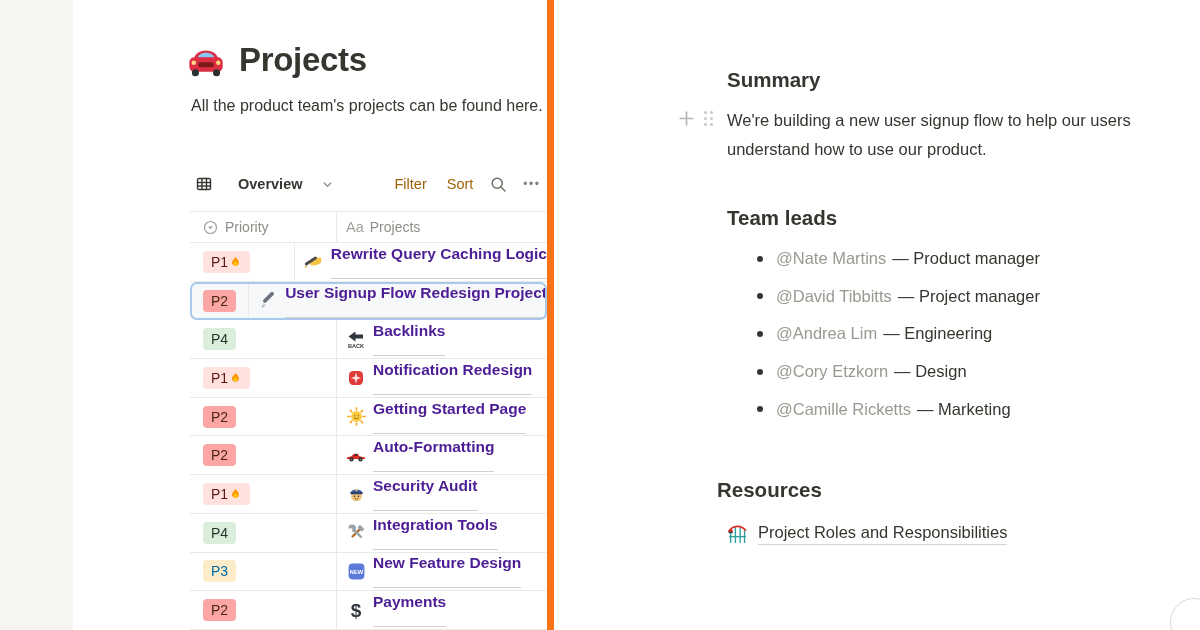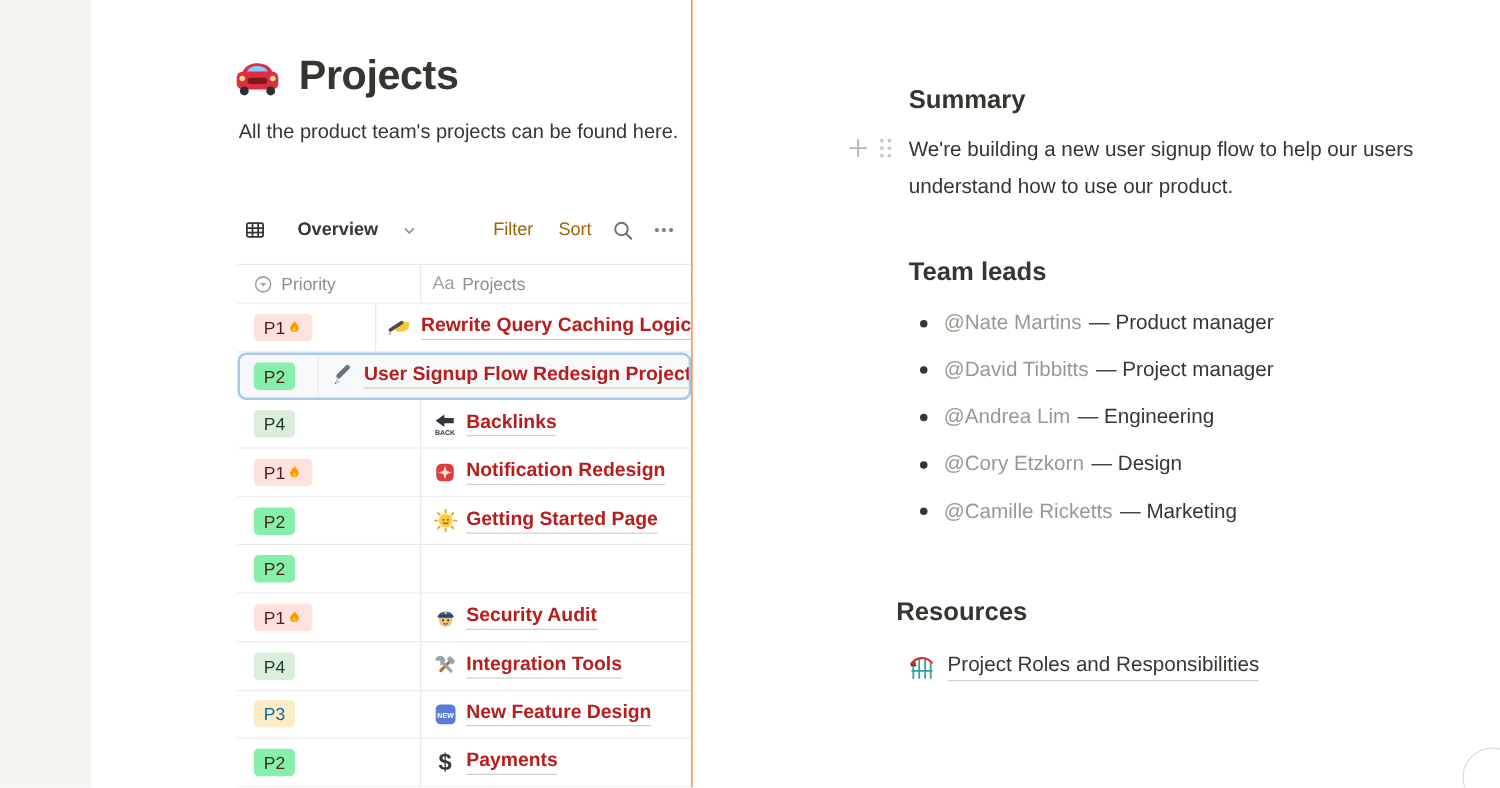--- a/index.html
+++ b/index.html
@@ -9,21 +9,21 @@
     font-family:"Liberation Sans", sans-serif; color:#37352F;
   }
   
   .app-sidebar {
     position:absolute; left:0; top:0; width:73px; height:630px;
     background:#F7F5F1; box-shadow:2px 0 7px rgba(0,0,0,0.07);
   }
   
   .main-panel {
     position:absolute; left:73px; top:0; width:481px; height:630px;
-    background:#fff; border-right:1px solid #f97316; overflow:hidden;
+    background:#fff; border-right:7px solid #f97316; overflow:hidden;
   }
   .title-row { position:absolute; left:113px; top:40px; display:flex; align-items:center; gap:13px; }
   .page-emoji { width:40px; height:40px; display:inline-flex; }
   .page-title { font-size:33px; font-weight:700; letter-spacing:-0.3px; color:#37352F; }
   .page-desc { position:absolute; left:118px; top:93px; width:352px; font-size:16px; line-height:25px; color:#37352F; }
 
   .toolbar { position:absolute; left:123px; top:168px; height:32px; display:flex; align-items:center; }
   .view-btn { display:flex; align-items:center; gap:19px; cursor:pointer; }
   .view-btn .v-label { font-size:14.5px; font-weight:700; color:#37352F; }
   .tb-text { font-size:14.5px; color:#a16207; cursor:pointer; }
@@ -55,41 +55,41 @@
   .t-row.selected {
     position:relative; background:#F6F8FA;
     outline:2px solid #A9C9EC; outline-offset:-2px; border-radius:7px;
     border-bottom-color:transparent;
   }
   .badge {
     display:inline-flex; align-items:center; gap:1px;
     padding:2px 8px; border-radius:4px; font-size:14px; font-weight:500; line-height:18px;
   }
   .badge.red    { background:#FFE2DD; color:#5D1715; }
-  .badge.orange { background:#86efac; color:#49290E; }
+  .badge.orange { background:#fca5a5; color:#49290E; }
   .badge.yellow { background:#FDECC8; color:#0369a1; }
   .badge.green  { background:#DBEDDB; color:#1C3829; }
   .p-icon { width:20px; display:inline-flex; justify-content:center; margin-right:7px; flex:none; }
   .p-link {
-    font-size:15.5px; font-weight:600; color:#b91c1c; text-decoration:none;
-    border-bottom:1px solid #D3D1CB; padding-bottom:1px; white-space:nowrap; cursor:pointer;
+    font-size:15.5px; font-weight:600; color:#4c1d95; text-decoration:none;
+    border-bottom:1px solid #D3D1CB; padding-bottom:15px; white-space:nowrap; cursor:pointer;
   }
   .dollar-glyph { font-size:19px; font-weight:700; color:#31373D; line-height:1; }
 
   
   .detail-panel { position:absolute; left:669px; top:0; width:550px; height:630px; background:#fff;padding-left:42px; }
   .h3 { font-size:20.5px; font-weight:700; color:#37352F; }
   .sec-summary-h { position:absolute; left:58px; top:68px; }
   .block-controls { position:absolute; left:9px; top:110px; display:flex; align-items:center; gap:9px; }
   .plus-icon { display:flex; cursor:pointer; }
   .drag-dots { display:grid; grid-template-columns:4px 4px; grid-auto-rows:4px; gap:2px; cursor:grab; }
   .drag-dots i { width:3px; height:3px; border-radius:50%; background:#C9C7C3; }
   .summary-text { position:absolute; left:58px; top:106px; width:482px; font-size:16.5px; line-height:28.5px; color:#37352F; }
   .sec-leads-h { position:absolute; left:58px; top:206px; }
-  .leads-list { position:absolute; left:67px; top:240px; }
+  .leads-list { position:absolute; left:88px; top:240px; }
   .lead-item { height:37.6px; display:flex; align-items:center; font-size:16.5px; }
   .lead-item .dot { width:6px; height:6px; border-radius:50%; background:#37352F; margin-right:13px; flex:none; }
   .mention { color:#9B9890; margin-right:6px; cursor:pointer; }
   .role { color:#37352F; }
   .sec-resources-h { position:absolute; left:48px; top:478px; }
   .res-list { position:absolute; left:58px; top:515px; }
   .res-item { display:flex; align-items:center; height:38px; cursor:pointer; }
   .res-icon { width:22px; display:inline-flex; margin-right:9px; flex:none; }
   .res-label { font-size:16.5px; font-weight:500; color:#37352F; border-bottom:1px solid #D5D3CE; padding-bottom:2px; }
 
@@ -282,20 +282,33 @@
           </span>
           <a class="p-link">Getting Started Page</a>
         </div>
     </div>
 
     <div class="t-row">
       <div class="cell c-priority">
           <span class="badge orange">
             <span>P2</span>
           </span>
+        </div>
+      <div class="cell c-title">
+          <span class="p-icon">
+            <svg width="21" height="15" viewBox="0 0 21 15">
+              <path d="M1 9.5 L5.5 8.3 L8.3 5.6 L12.5 5.6 L14 8.3 L20 9.5 L20 11.2 L1 11.2 Z" fill="#D93025"></path>
+              <rect x="9" y="6.3" width="2.6" height="1.8" fill="#27313b"></rect>
+              <circle cx="5.8" cy="11.6" r="2.2" fill="#222"></circle>
+              <circle cx="15.2" cy="11.6" r="2.2" fill="#222"></circle>
+              <circle cx="5.8" cy="11.6" r="0.9" fill="#888"></circle>
+              <circle cx="15.2" cy="11.6" r="0.9" fill="#888"></circle>
+            </svg>
+          </span>
+          <a class="p-link">Auto-Formatting</a>
         </div>
     </div>
 
     <div class="t-row">
       <div class="cell c-priority">
           <span class="badge red">
             <span>P1</span>
             <svg width="13" height="14" viewBox="0 0 16 16">
               <path d="M8 0.8 C8.8 3.8 12.2 5 12.2 8.9 A4.3 4.3 0 0 1 3.7 8.9 C3.7 6.4 6.1 5.8 6.2 3.2 C7 4.2 7.6 4.8 8 0.8Z" fill="#FF9500"></path>
               <path d="M8 6.4 C8.9 8.2 10.2 8.6 10.2 10.5 A2.25 2.25 0 0 1 5.8 10.5 C5.8 8.9 7.3 8.4 8 6.4Z" fill="#FFCC00"></path>

